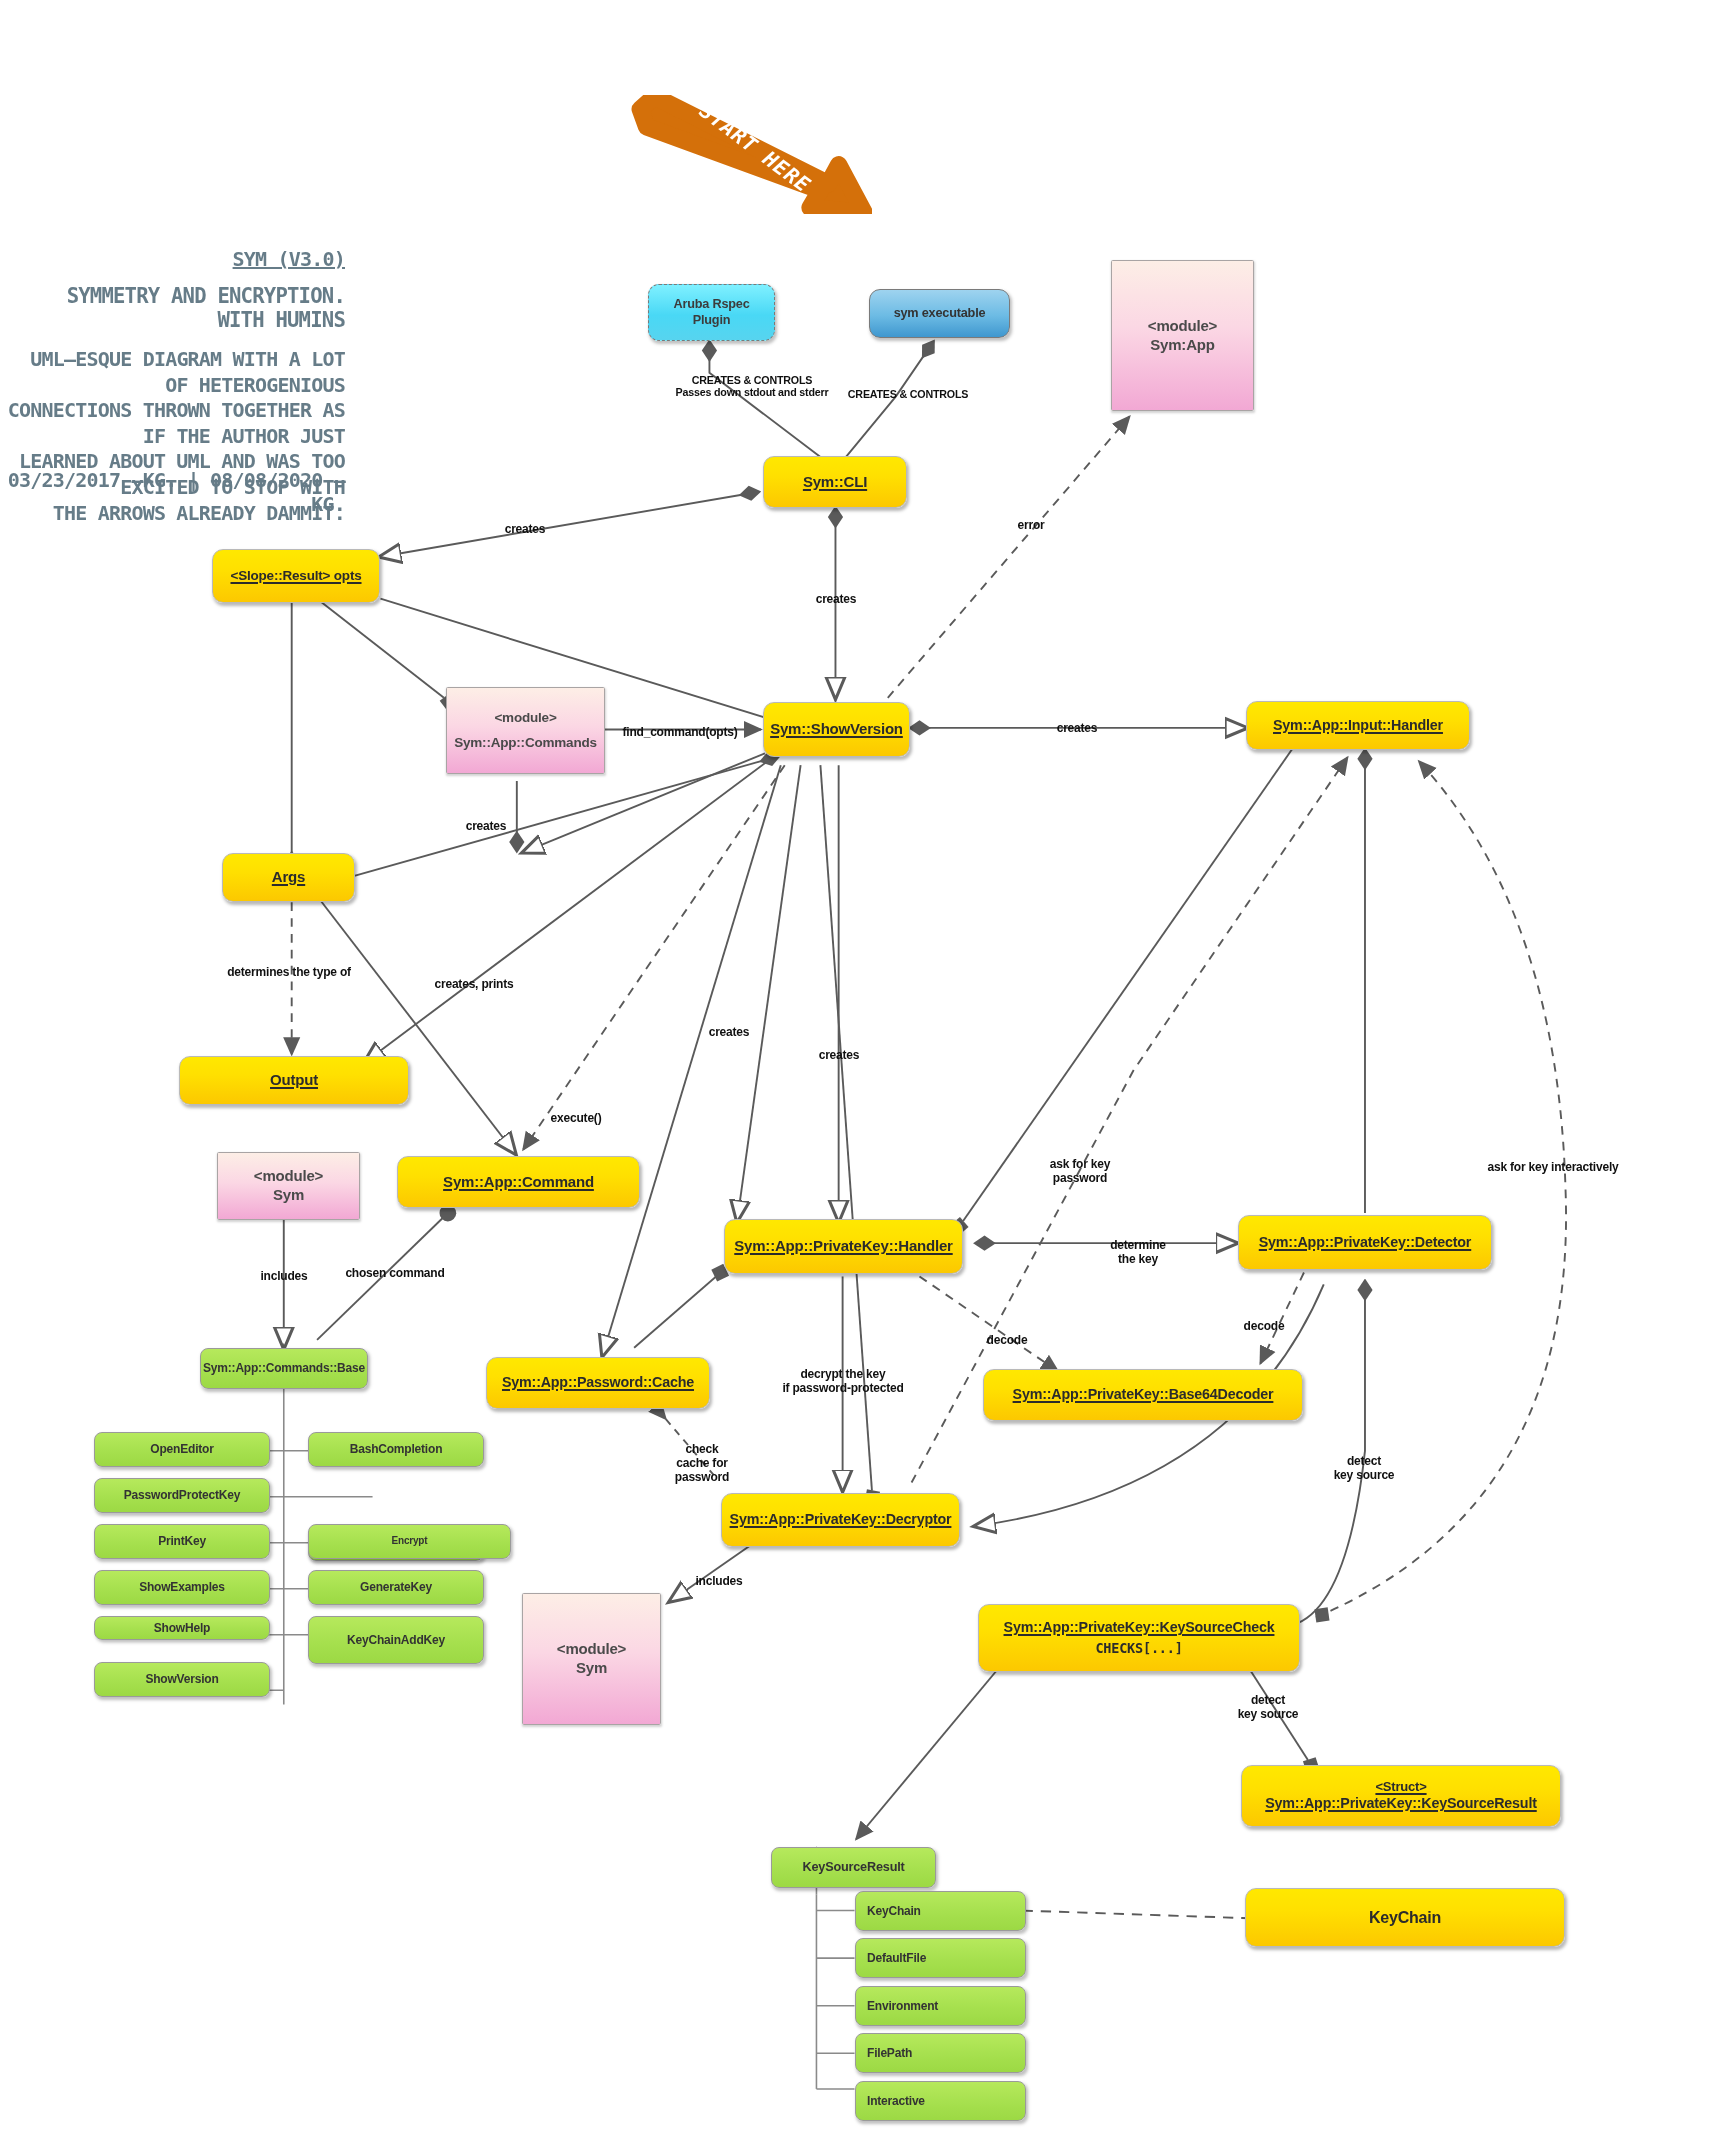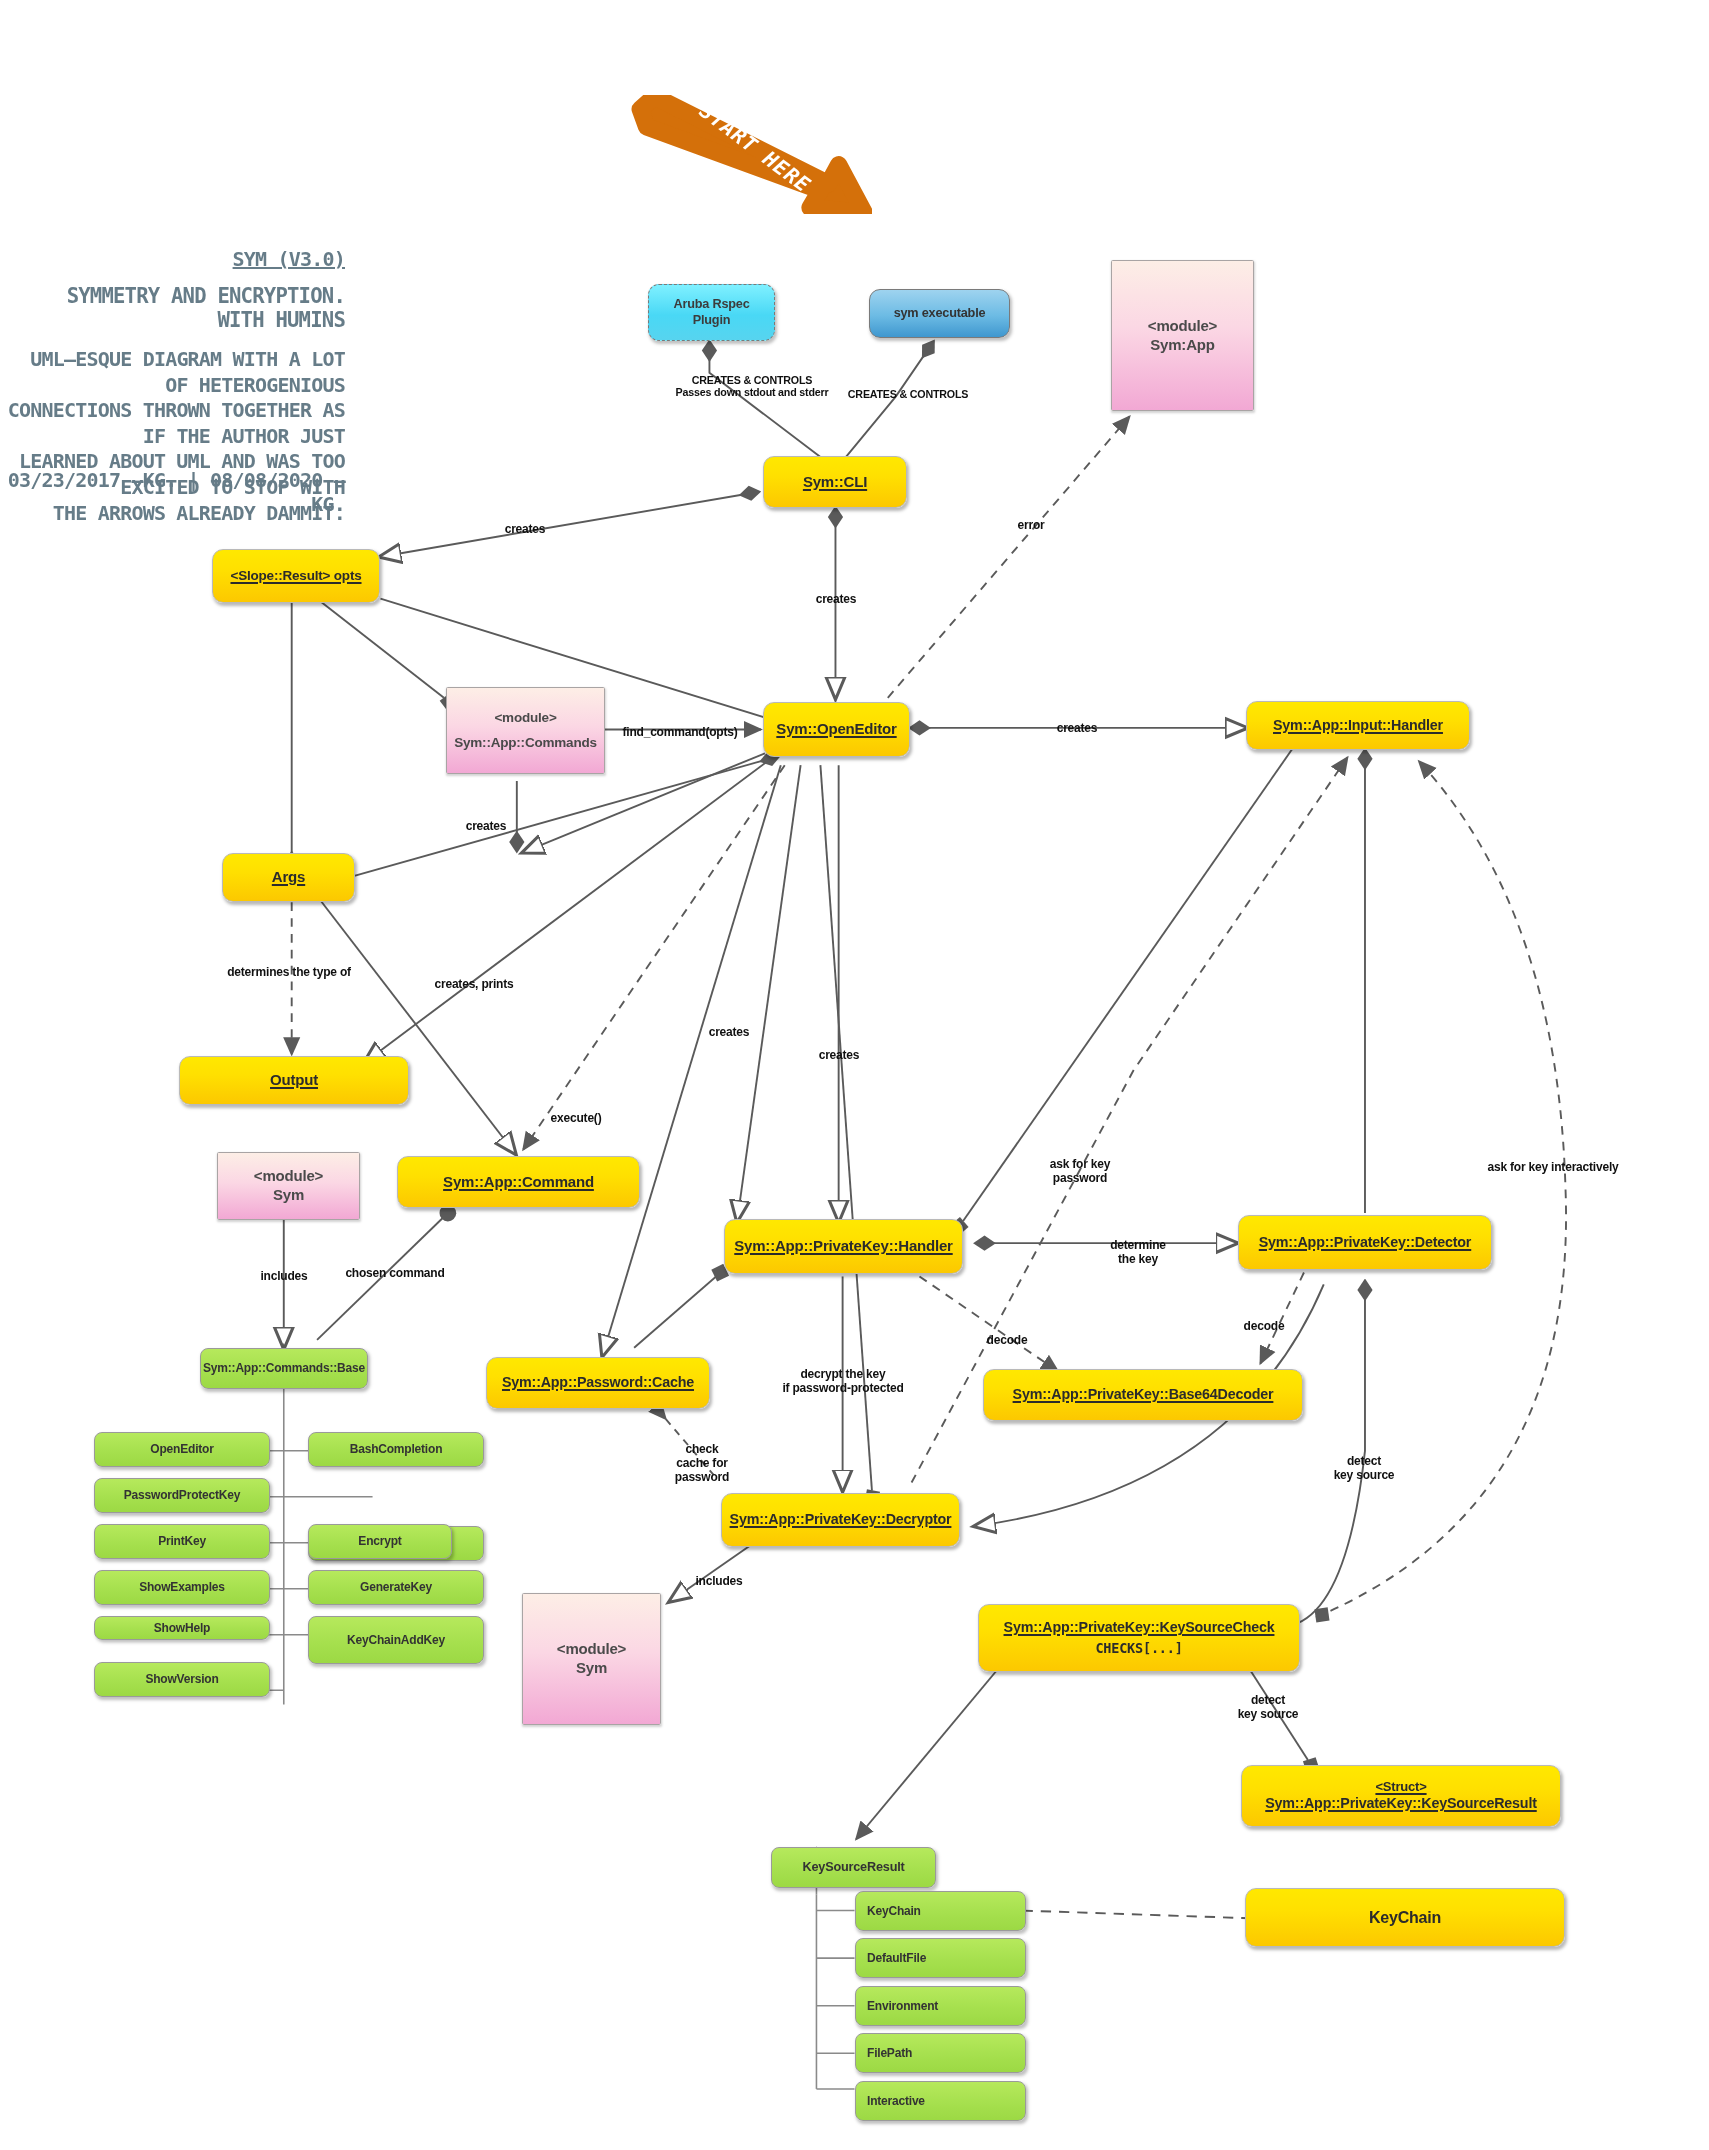--- a/index.html
+++ b/index.html
@@ -217,21 +217,21 @@
   <div class="node yellow" style="left:212px;top:549px;width:168px;height:54px;font-size:13.5px;">
     <span class="tt">&lt;Slope::Result&gt; opts</span>
   </div>
 
   <div class="node pinkmod" style="left:446px;top:687px;width:159px;height:87px;font-size:13.5px;">
     <span style="white-space:pre-line;line-height:1.8">&lt;module&gt;
 Sym::App::Commands</span>
   </div>
 
   <div class="node yellow" style="left:763px;top:702px;width:147px;height:55px;font-size:15px;">
-    <span class="tt">Sym::OpenEditor</span>
+    <span class="tt">Sym::ShowVersion</span>
   </div>
 
   <div class="node yellow" style="left:1246px;top:701px;width:224px;height:49px;font-size:14.3px;">
     <span class="tt">Sym::App::Input::Handler</span>
   </div>
 
   <div class="node yellow" style="left:222px;top:853px;width:133px;height:49px;font-size:15px;">
     <span class="tt">Args</span>
   </div>
 
@@ -315,21 +315,21 @@
         <span>ShowVersion</span>
       </div>
     </div>
   <div id="cmd-right">
       <div class="node green" style="left: 308px; top: 1432px; width: 176px; height: 35px; font-size: 12px;">
         <span>BashCompletion</span>
       </div>
       <div class="node green" style="left: 308px; top: 1478px; width: 176px; height: 35px; font-size: 12px; margin-top: 48px;">
         <span>Decrypt</span>
       </div>
-      <div class="node green" style="left: 308px; top: 1524px; width: 144px; height: 35px; font-size: 12px;">
+      <div class="node green" style="left: 308px; top: 1524px; width: 203px; height: 35px; font-size: 10px;">
         <span>Encrypt</span>
       </div>
       <div class="node green" style="left: 308px; top: 1570px; width: 176px; height: 35px; font-size: 12px;">
         <span>GenerateKey</span>
       </div>
       <div class="node green" style="left: 308px; top: 1616px; width: 176px; height: 48px; font-size: 12px;">
         <span>KeyChainAddKey</span>
       </div>
     </div>
   <div id="ks-list">

